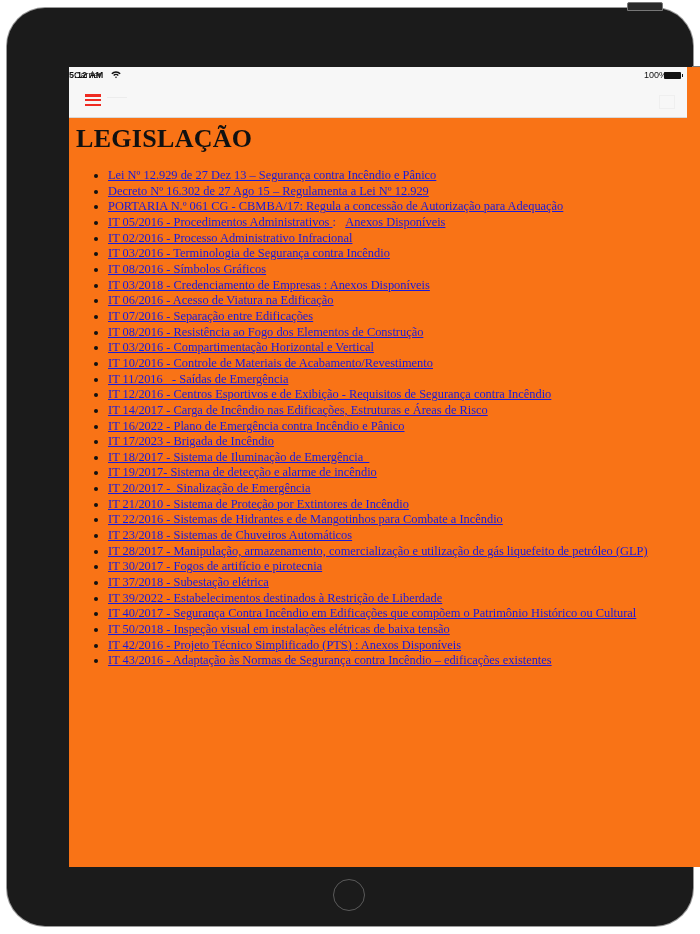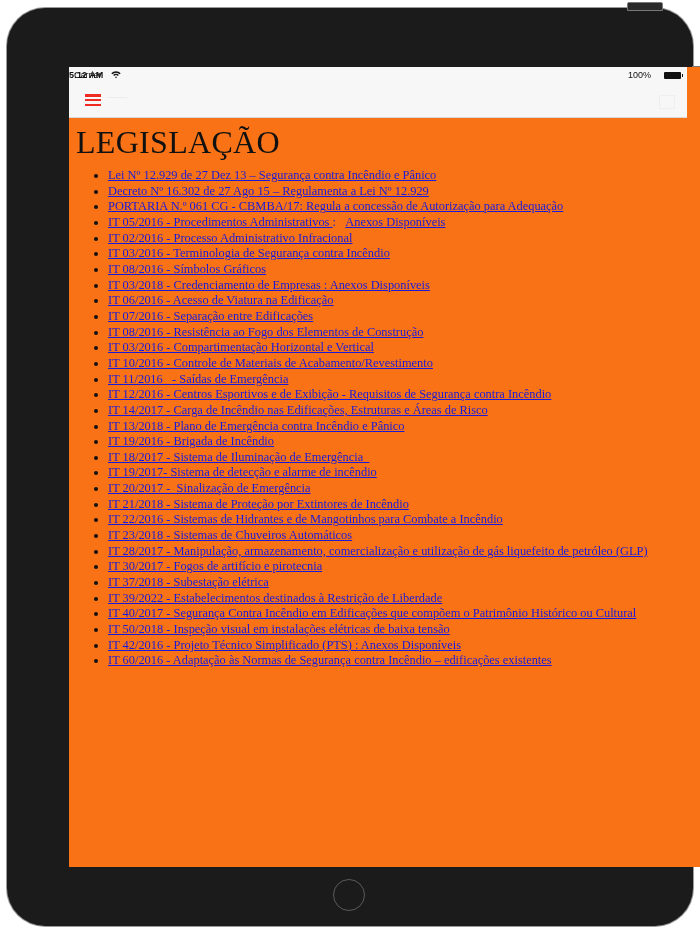--- a/index.html
+++ b/index.html
@@ -20,36 +20,36 @@
     position:absolute; left:41px; top:67px; width:672px; height:800px;
     background:#f97316; overflow:hidden;margin-left:28px;
   }
   .statusbar {
     position:absolute; left:0; top:0; width:618px; height:18px; background:#f7f7f7;
     font-size:9px; color:#111;
   }
   .statusbar .carrier { position:absolute; left:5px; top:3px; }
   .wifi { position:absolute; left:42px; top:3px; width:10px; height:9px; }
   .statusbar .time { position:absolute; left:0; width:618px; top:3px; text-align:left; font-weight:600; }
-  .statusbar .battery-pct { position:absolute; right:36px; top:3px; }
+  .statusbar .battery-pct { position:absolute; right:20px; top:3px; }
   .battery { position:absolute; right:6px; top:5px; width:17px; height:7px; background:#111; border-radius:1px; }
   .battery:after { content:""; position:absolute; right:-2px; top:2px; width:1px; height:3px; background:#111; }
   .navbar {
     position:absolute; left:0; top:18px; width:618px; height:32px; background:#f7f7f7;
     border-bottom:1px solid #d9d9d9;
   }
   .hamburger { position:absolute; left:16px; top:9px; width:16px; height:12px; cursor:pointer; }
   .hamburger span { display:block; height:2.5px; background:#ef2b22; margin-bottom:2.3px; }
   .nav-ghost-left { position:absolute; left:38px; top:12px; width:20px; height:8px; border-top:1px solid #ececec; }
   .nav-ghost-right { position:absolute; right:12px; top:10px; width:14px; height:12px; border:1px solid #efefef; }
   .content { position:absolute; left:0; top:51px; width:618px; }
   h1 {
     margin:0; position:absolute; left:7px; top:6px;
     font-family: "Liberation Serif", "DejaVu Serif", serif;
-    font-size:32px; font-weight:normal; color:#111; letter-spacing:0.3px;
+    font-size:26px; font-weight:bold; color:#111; letter-spacing:0.3px;
   }
   ul.leg {
     position:absolute; left:22px; top:50px; margin:0; padding:0 0 0 17px;
     font-family: "Liberation Serif", "DejaVu Serif", serif;
     font-size:12.4px; line-height:15.65px; color:#111;
     list-style:disc;
   }
   ul.leg li { white-space:nowrap;font-family:Liberation Serif, serif; }
   ul.leg a { color:#1a1adb; text-decoration:underline; cursor:pointer; }
   .sep { color:#1a1adb; }
@@ -101,33 +101,33 @@
       <li><a>IT 08/2016 - Símbolos Gráficos</a></li>
       <li><a>IT 03/2018 - Credenciamento de Empresas : Anexos Disponíveis</a></li>
       <li><a>IT 06/2016 - Acesso de Viatura na Edificação</a></li>
       <li><a>IT 07/2016 - Separação entre Edificações</a></li>
       <li><a>IT 08/2016 - Resistência ao Fogo dos Elementos de Construção</a></li>
       <li><a>IT 03/2016 - Compartimentação Horizontal e Vertical</a></li>
       <li><a>IT 10/2016 - Controle de Materiais de Acabamento/Revestimento</a></li>
       <li><a style="white-space:pre">IT 11/2016   - Saídas de Emergência</a></li>
       <li><a>IT 12/2016 - Centros Esportivos e de Exibição - Requisitos de Segurança contra Incêndio</a></li>
       <li><a>IT 14/2017 - Carga de Incêndio nas Edificações, Estruturas e Áreas de Risco</a></li>
-      <li><a>IT 13/2018 - Plano de Emergência contra Incêndio e Pânico</a></li>
-      <li><a>IT 19/2016 - Brigada de Incêndio</a></li>
+      <li><a>IT 16/2022 - Plano de Emergência contra Incêndio e Pânico</a></li>
+      <li><a>IT 17/2023 - Brigada de Incêndio</a></li>
       <li><a style="white-space:pre">IT 18/2017 - Sistema de Iluminação de Emergência  </a></li>
       <li><a>IT 19/2017- Sistema de detecção e alarme de incêndio</a></li>
       <li><a style="white-space:pre">IT 20/2017 -  Sinalização de Emergência</a></li>
-      <li><a>IT 21/2018 - Sistema de Proteção por Extintores de Incêndio</a></li>
+      <li><a>IT 21/2010 - Sistema de Proteção por Extintores de Incêndio</a></li>
       <li><a>IT 22/2016 - Sistemas de Hidrantes e de Mangotinhos para Combate a Incêndio</a></li>
       <li><a>IT 23/2018 - Sistemas de Chuveiros Automáticos</a></li>
       <li><a>IT 28/2017 - Manipulação, armazenamento, comercialização e utilização de gás liquefeito de petróleo (GLP)</a></li>
       <li><a>IT 30/2017 - Fogos de artifício e pirotecnia</a></li>
       <li><a>IT 37/2018 - Subestação elétrica</a></li>
       <li><a>IT 39/2022 - Estabelecimentos destinados à Restrição de Liberdade</a></li>
       <li><a>IT 40/2017 - Segurança Contra Incêndio em Edificações que compõem o Patrimônio Histórico ou Cultural</a></li>
       <li><a>IT 50/2018 - Inspeção visual em instalações elétricas de baixa tensão</a></li>
       <li><a>IT 42/2016 - Projeto Técnico Simplificado (PTS) : Anexos Disponíveis</a></li>
-      <li><a>IT 60/2016 - Adaptação às Normas de Segurança contra Incêndio – edificações existentes</a></li>
+      <li><a>IT 43/2016 - Adaptação às Normas de Segurança contra Incêndio – edificações existentes</a></li>
     </ul>
   </div>
 </div>
 
 <div class="home-btn"></div>
 
 </body></html>

